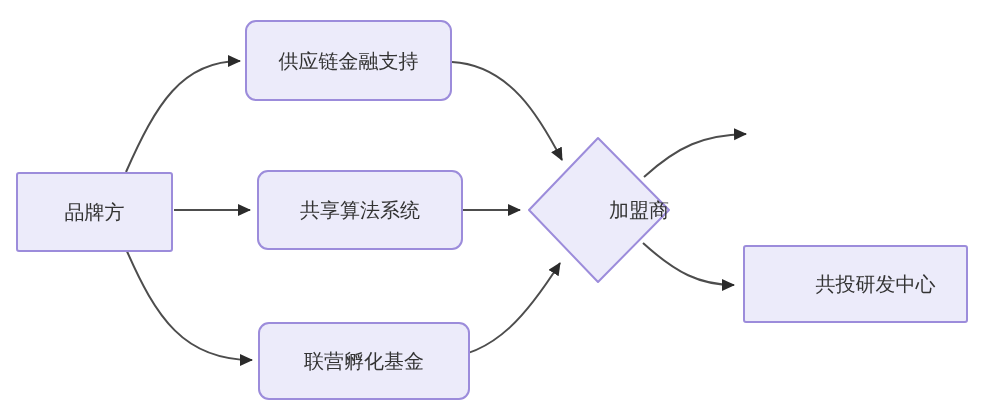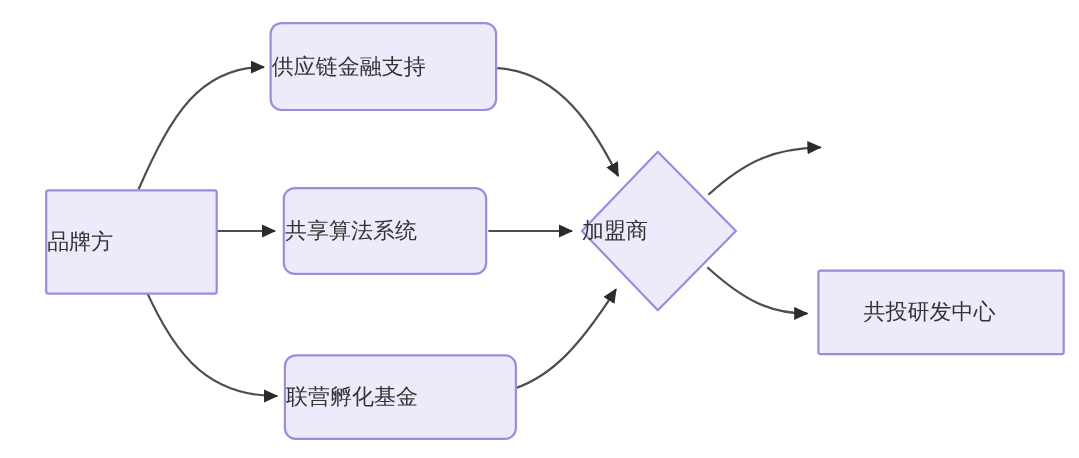--- a/index.html
+++ b/index.html
@@ -21,37 +21,37 @@
   }
   .edges-layer {
     position: absolute;
     left: 0; top: 0;
     width: 981px; height: 416px;
   }
   .node {
     position: absolute;
     display: flex;
     align-items: center;
-    justify-content: flex-start;
+    justify-content: center;
     background: var(--node-fill);
     border: 2px solid var(--node-border);
     color: var(--text-color);
     font-size: 20px;
     line-height: 1;
     box-sizing: border-box;
     text-align: center;
     white-space: nowrap;
   }
   .node.square { border-radius: 3px; }
   .node.rounded { border-radius: 11px; }
   .diamond-label {
     position: absolute;
     display: flex;
     align-items: center;
-    justify-content: flex-start;
+    justify-content: flex-end;
     color: var(--text-color);
     font-size: 20px;
     line-height: 1;
     text-align: center;
     white-space: nowrap;
     background: transparent;
   }
   .edge {
     fill: none;
     stroke: var(--edge-color);
@@ -81,29 +81,29 @@
     <path class="edge" marker-end="url(#arrowhead)" d="M126,249 C156,318 184,360 252,360"></path>
     <path class="edge" marker-end="url(#arrowhead)" d="M452,62 C510,65 540,118 562,160"></path>
     <path class="edge" marker-end="url(#arrowhead)" d="M444,210 L520,210"></path>
     <path class="edge" marker-end="url(#arrowhead)" d="M441,358 C496,356 530,310 560,263"></path>
     <path class="edge" marker-end="url(#arrowhead)" d="M644,177 C678,146 704,135 746,134"></path>
     <path class="edge" marker-end="url(#arrowhead)" d="M643,243 C676,273 700,285 734,285"></path>
 
     <polygon class="diamond-shape" points="598,138 669,210 598,282 529,210"></polygon>
   </svg>
 
-  <div class="node square" style="left:16px; top:172px; width:157px; height:96px;margin-left:25px;">
+  <div class="node square" style="left:16px; top:172px; width:157px; height:80px;">
     <span>品牌方</span>
   </div>
 
   <div class="node rounded" style="left:245px; top:20px; width:207px; height:81px;">
     <span>供应链金融支持</span>
   </div>
 
-  <div class="node rounded" style="left:257px; top:170px; width:186px; height:80px;">
+  <div class="node rounded" style="left:257px; top:170px; width:206px; height:80px;">
     <span>共享算法系统</span>
   </div>
 
   <div class="node rounded" style="left:258px; top:322px; width:212px; height:78px;">
     <span>联营孵化基金</span>
   </div>
 
   <div class="diamond-label" style="left:529px; top:190px; width:140px; height:40px;">
     <span>加盟商</span>
   </div>

